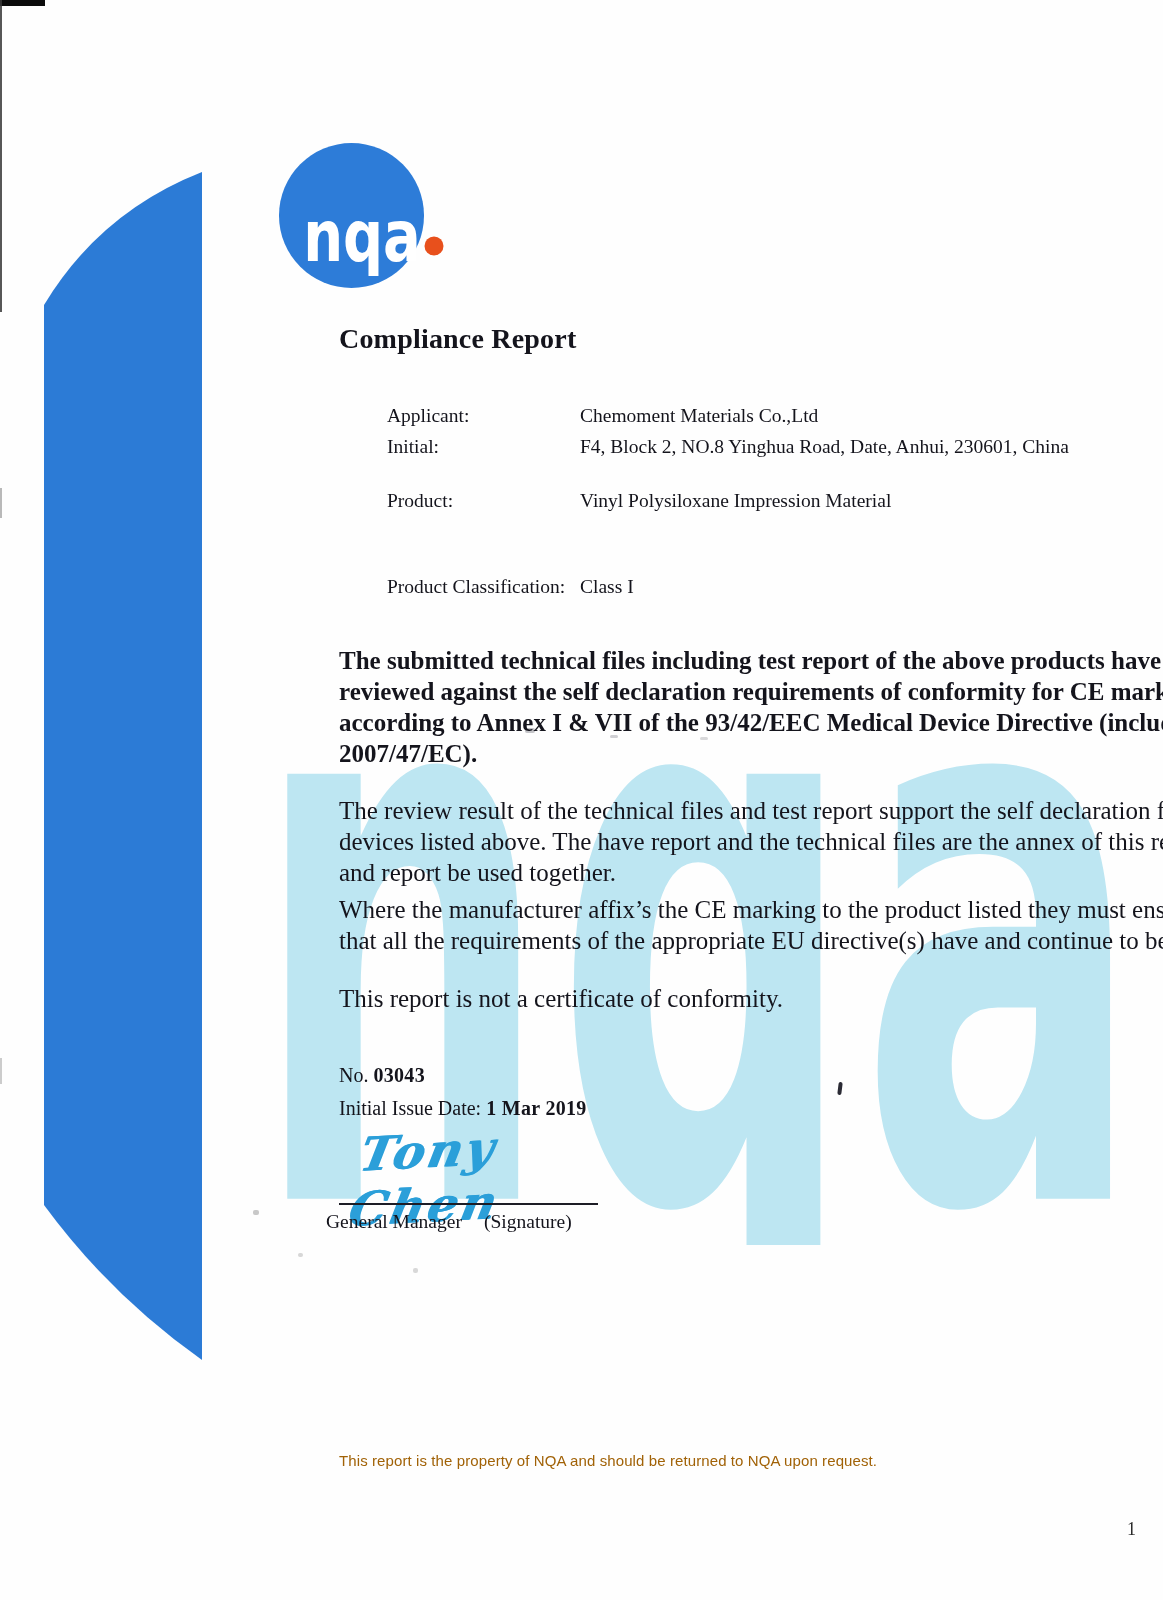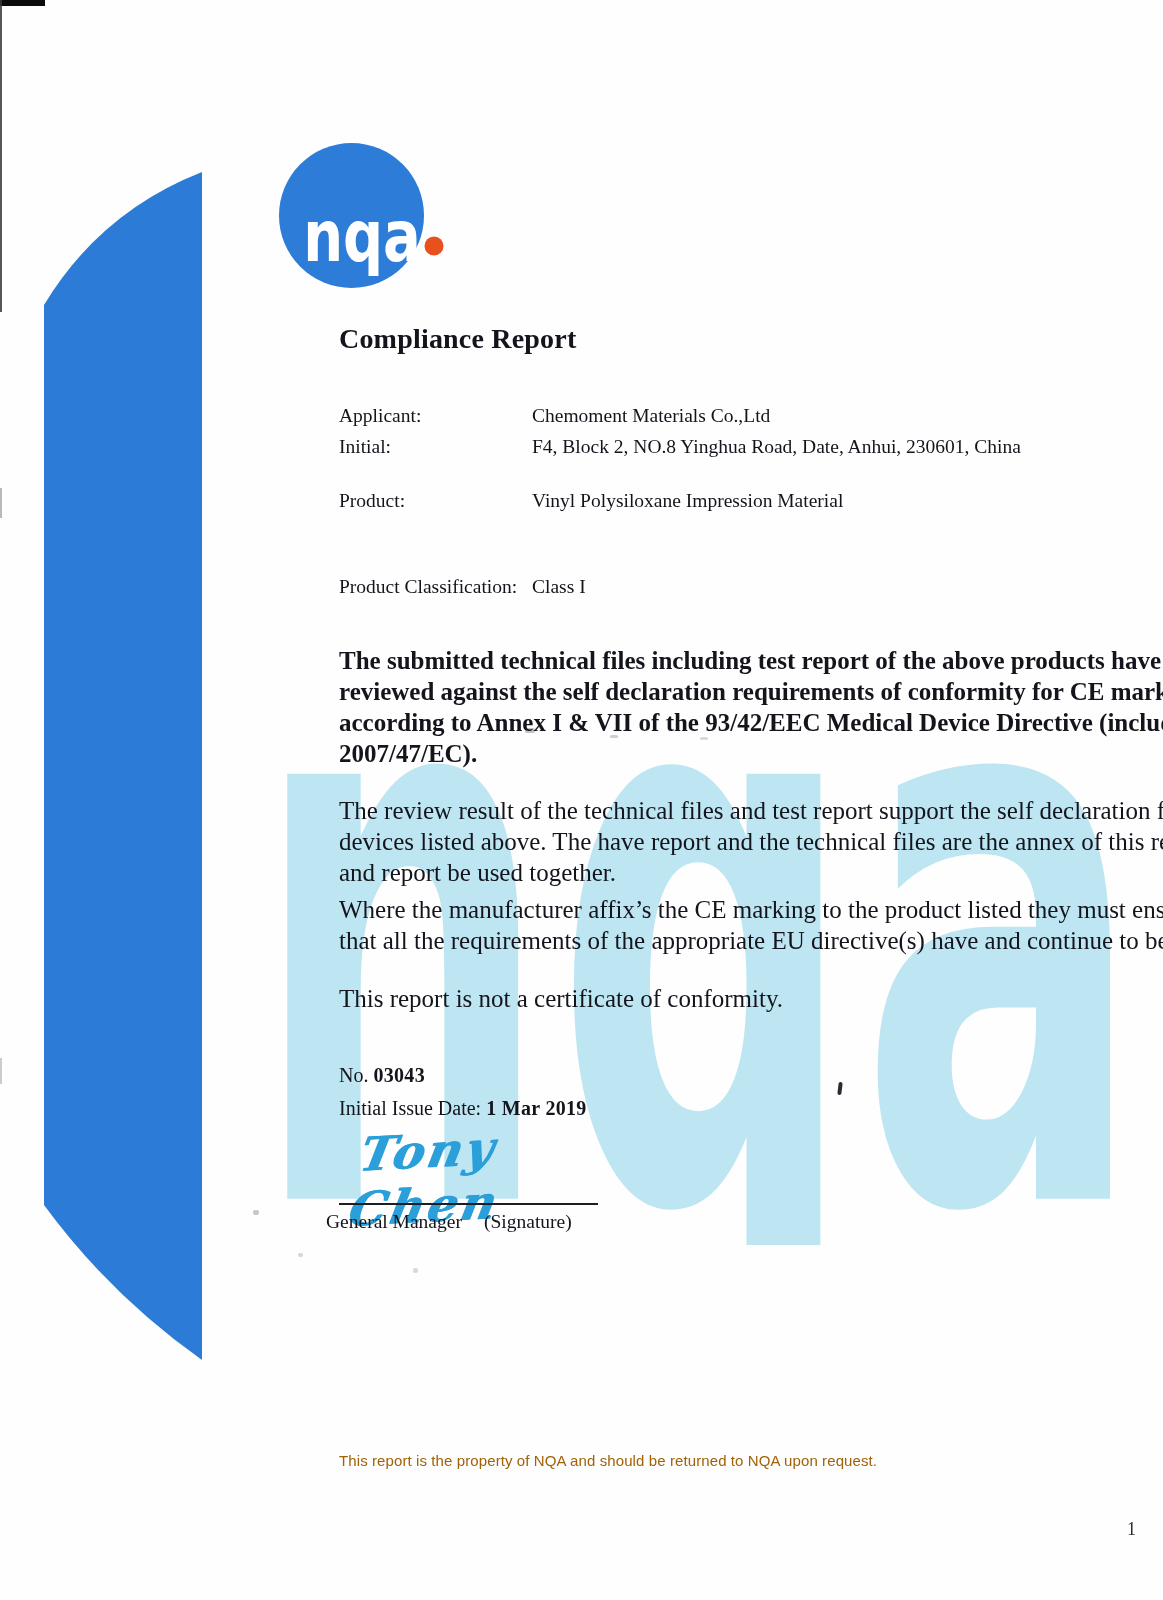--- a/index.html
+++ b/index.html
@@ -21,21 +21,21 @@
   .sp-b{left:610px;top:735px;width:8px;height:3px;background:#a0a0a8;opacity:.5;}
   .sp-c{left:700px;top:737px;width:8px;height:3px;background:#aaaab0;opacity:.45;}
   .sp-d{left:838px;top:1082px;width:4px;height:13px;background:#2b2b35;transform:rotate(7deg);border-radius:2px;}
   .sp-e{left:253px;top:1210px;width:6px;height:5px;background:#9a9a9a;opacity:.55;}
   .sp-f{left:298px;top:1253px;width:5px;height:4px;background:#b0b0b0;opacity:.5;}
   .sp-g{left:413px;top:1268px;width:5px;height:5px;background:#ababab;opacity:.45;}
 
   
   .title{left:339px;top:323px;font-size:28px;font-weight:bold;letter-spacing:.2px;}
   .row{left:339px;width:714px;font-size:19.5px;white-space:nowrap;}
-  .lbl{display:inline-block;width:193px;}
+  .lbl{display:inline-block;width:193px;margin-left:48px;}
   .r1{top:405px}.r2{top:436px}.r3{top:490px}.r4{top:520px}.r5{top:576px}
 
   .para{left:339px;width:714px;font-size:25px;}
   .p1{top:645px;font-weight:bold;}
   .p2{top:795px}.p3{top:894px}.p4{top:983px}
   .pline{line-height:31px;white-space:nowrap;text-align:justify;text-align-last:justify;}
   .pline-last{text-align-last:left;}
 
   .issue{left:339px;font-size:20px;white-space:nowrap;}
   .no-row{top:1064px}.date-row{top:1097px}

